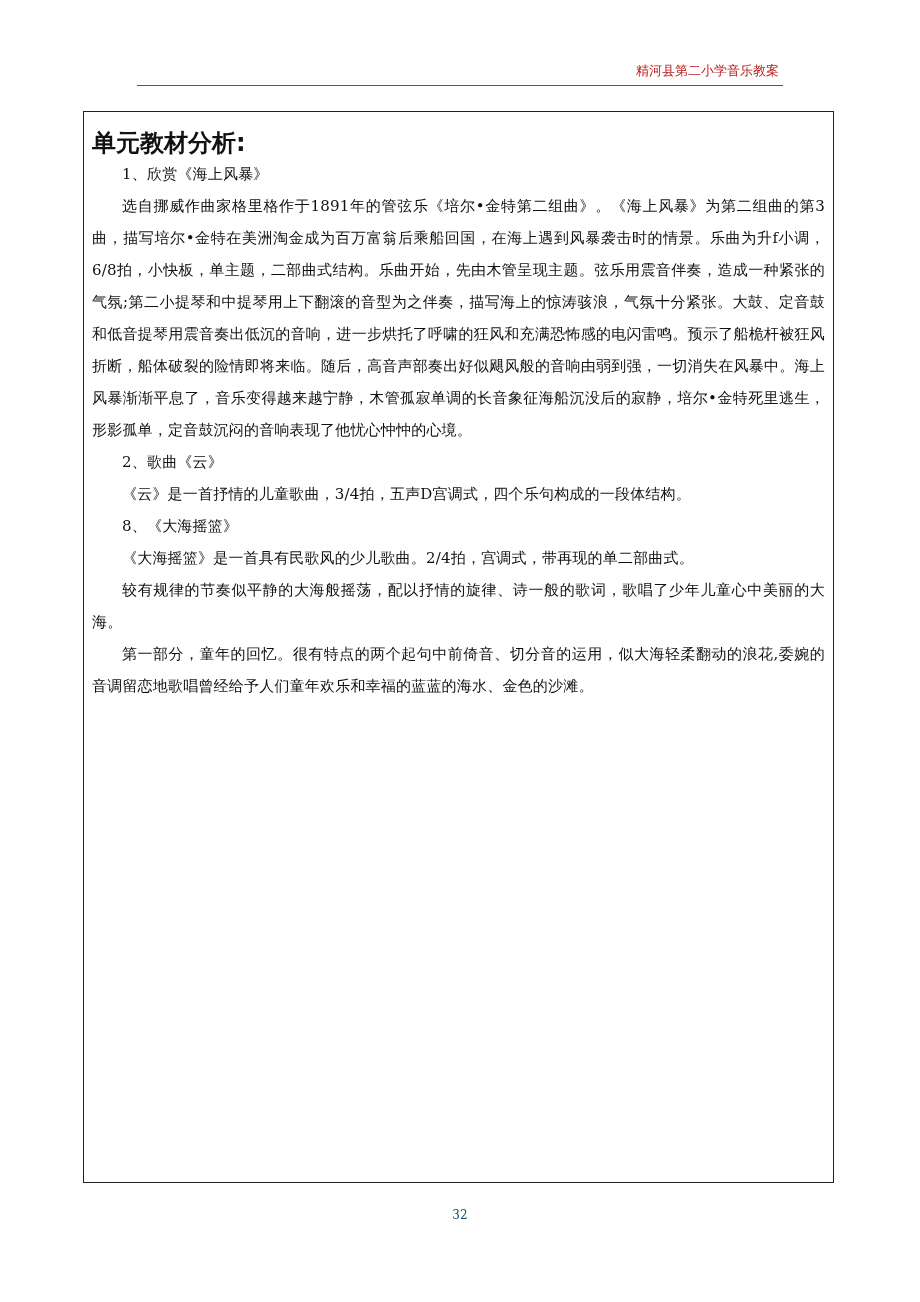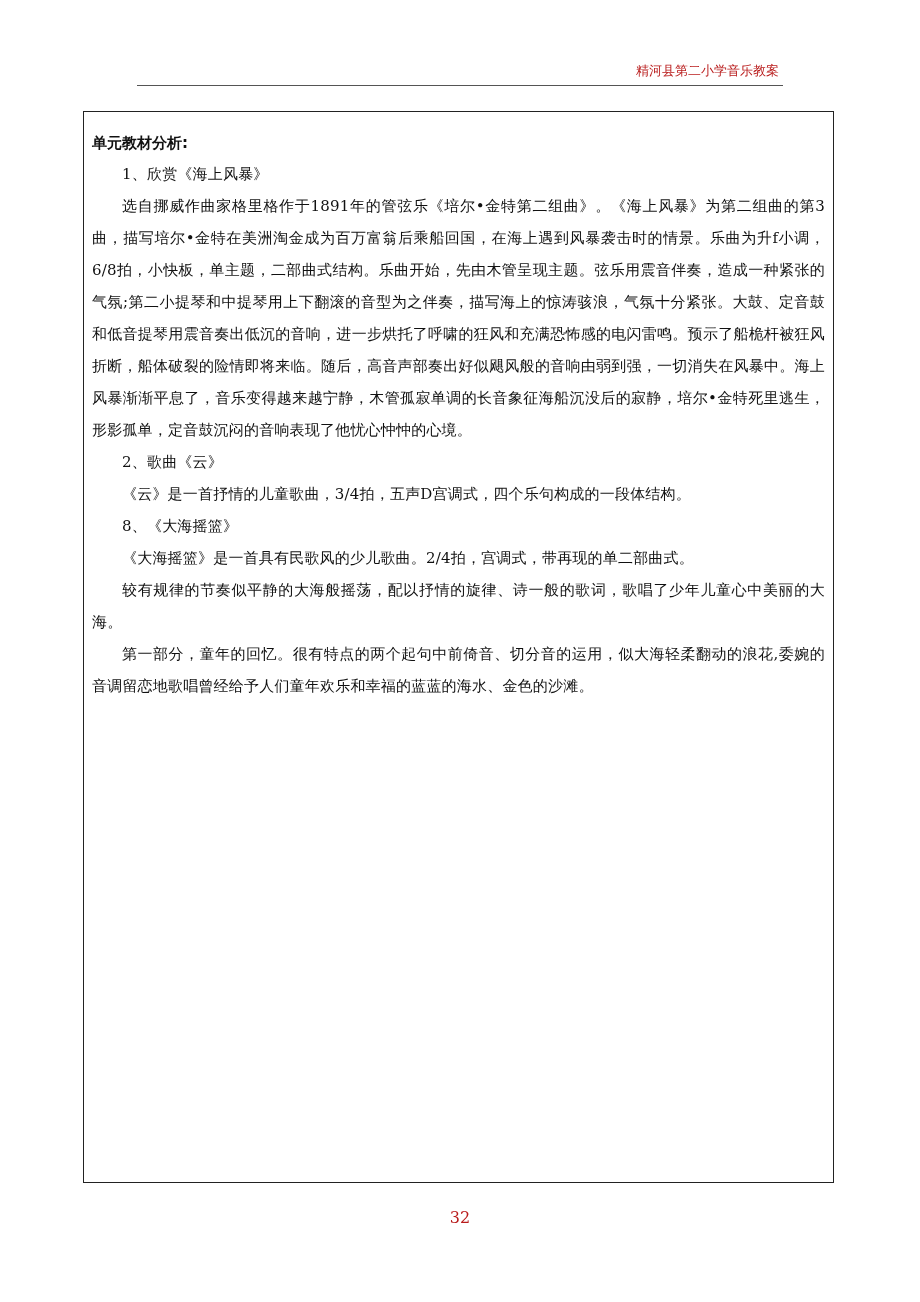--- a/index.html
+++ b/index.html
@@ -45,21 +45,21 @@
       font-family: "DejaVu Sans", "Liberation Sans", sans-serif;
       font-weight: bold;
       font-size: 21px;
       margin-top: 14px;
       height: 30px;
       line-height: 30px;
     }
     .section-heading {
       font-family: "DejaVu Sans", "Liberation Sans", sans-serif;
       font-weight: bold;
-      font-size: 15px;
+      font-size: 24px;
       margin-left: 8px;
       margin-top: 16px;
       height: 30px;
       line-height: 30px;
     }
     .body-text {
       padding: 0 8px 0 8px;
       font-size: 15px;
       line-height: 32px;
       letter-spacing: 0.2px;
@@ -70,22 +70,22 @@
       text-indent: 30px;
     }
     .body-text p.first {
     }
     .page-number {
       position: absolute;
       left: 0;
       width: 920px;
       top: 1208px;
       text-align: center;
-      font-size: 16px;
-      color: #b91c1c;
+      font-size: 12px;
+      color: #0c4a6e;
     }
   </style>
 </head>
 <body>
 
 <div class="page-header">
   <span>精河县第二小学音乐教案</span>
 </div>
 
 <div class="content-box">

